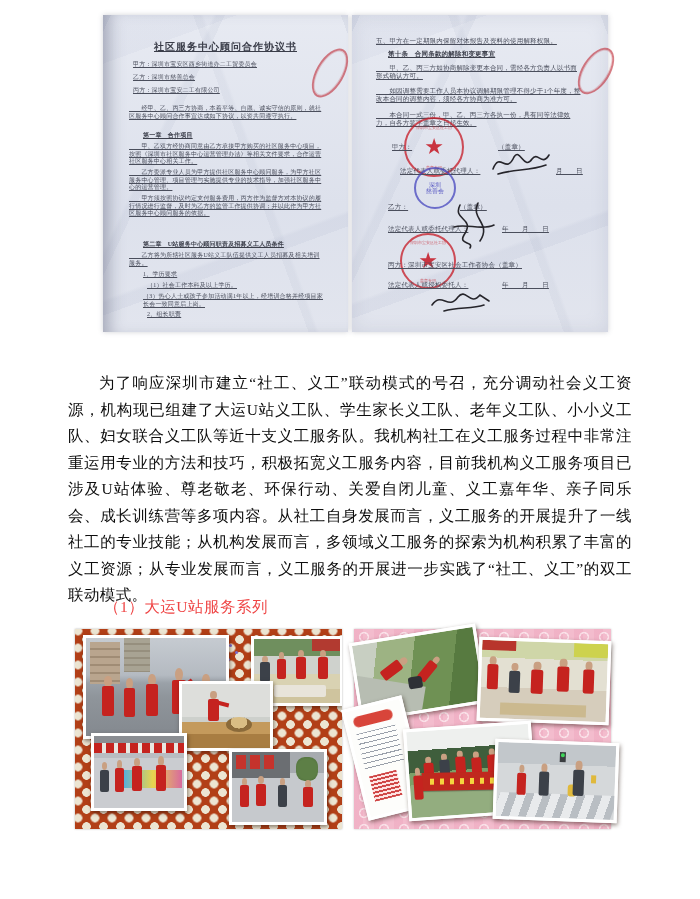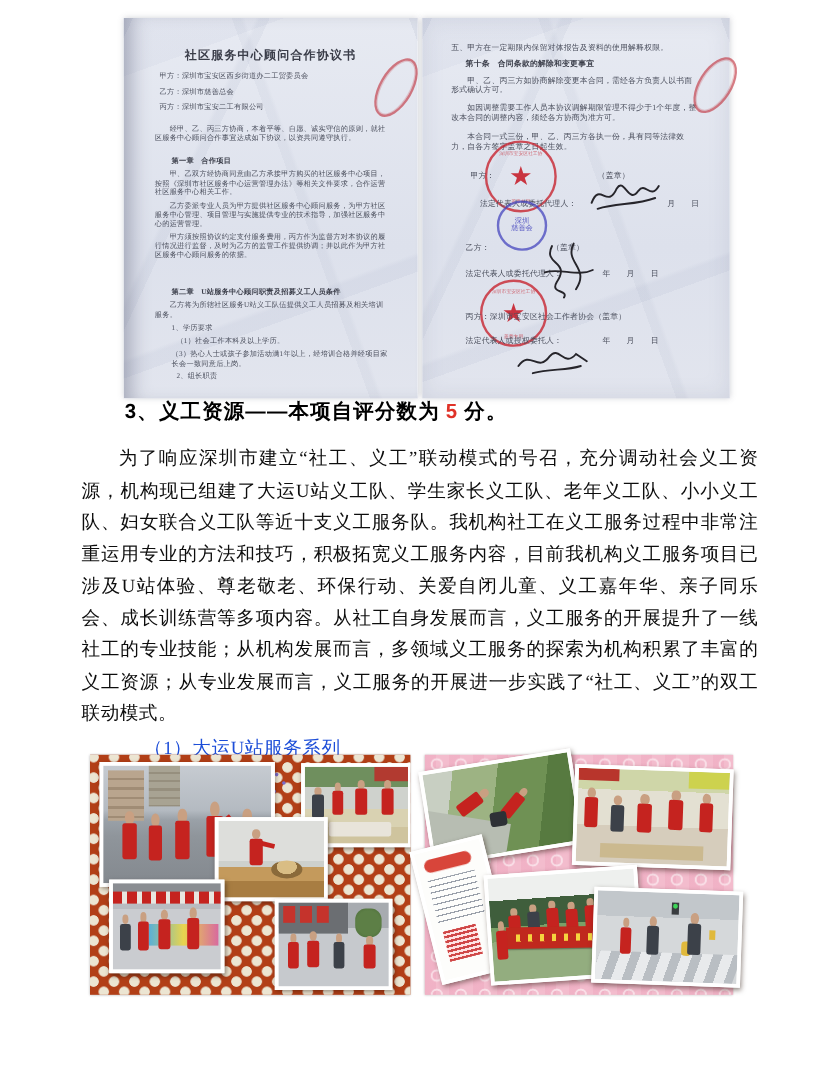--- a/index.html
+++ b/index.html
@@ -9,42 +9,42 @@
   
   .scan{position:absolute;top:15px;height:317px;
         background:
           linear-gradient(115deg, rgba(150,160,190,.14) 0 2%, transparent 2% 28%, rgba(150,160,185,.10) 29% 31%, transparent 31%),
           linear-gradient(250deg, rgba(140,150,175,.12) 0 2%, transparent 2% 40%, rgba(140,150,175,.08) 41% 43%, transparent 43%),
           linear-gradient(160deg, rgba(170,178,205,.10) 0 12%, transparent 12% 70%, rgba(160,168,195,.12) 71% 74%, transparent 74%),
           linear-gradient(180deg,#e7eaf2,#dde1ec 60%,#e2e5ee);
         box-shadow:0 0 5px rgba(70,75,95,.25), inset 0 0 18px rgba(120,128,155,.18);}
   .scan-left{left:103px;width:245px;box-shadow:0 0 5px rgba(70,75,95,.25), inset 14px 0 16px -8px rgba(90,96,120,.45);}
   .scan-right{left:352px;width:256px;}
-  .scan .ln{position:absolute;font-size:6px;line-height:7.6px;color:#4a4e5c;filter:blur(.25px);letter-spacing:.2px;}
+  .scan .ln{position:absolute;font-size:6px;line-height:7.6px;color:#4a4e5c;filter:blur(.25px);letter-spacing:.2px;text-decoration:underline;}
   .scan-right .ln{font-size:6.5px;line-height:8px;}
   .scan .bold{font-weight:bold;color:#3b3e4a;}
   .scan .ttl{font-size:10px;font-weight:bold;color:#3a3d49;letter-spacing:1px;filter:blur(.2px);}
   .oval-stamp{position:absolute;border:2px solid rgba(190,40,52,.6);border-radius:50%;
               box-shadow:inset 0 0 0 1px rgba(190,40,52,.2);}
   .round-stamp{position:absolute;border-radius:50%;display:flex;align-items:center;justify-content:center;}
   .stamp-red{border:2px solid rgba(198,32,44,.78);color:rgba(198,32,44,.9);}
   .stamp-red .star{font-size:22px;line-height:1;}
   .stamp-red .arc{position:absolute;font-size:4px;color:rgba(198,32,44,.65);white-space:nowrap;filter:blur(.2px);}
   .stamp-blue{border:2px solid rgba(64,64,188,.72);color:rgba(64,64,188,.85);}
   .stamp-blue .blob{font-size:6px;filter:blur(.5px);text-align:center;line-height:6px;}
   .sig{position:absolute;}
   .sig path{fill:none;stroke:#26252b;stroke-width:1.6;stroke-linecap:round;}
 
   
   .heading{position:absolute;top:331px;left:104px;font-family:"Liberation Sans","DejaVu Sans",sans-serif;
            font-weight:bold;font-size:17px;letter-spacing:1px;color:#000;}
   .heading .red{color:#e03228;margin:0 5px;}
   .bodytext{position:absolute;top:370px;left:68px;width:564px;margin:0;font-size:15.5px;line-height:26.5px;
             text-align:justify;text-indent:2em;color:#0d0d0d;letter-spacing:.4px;}
-  .subitem{position:absolute;top:597px;left:104px;margin:16px;font-size:15.5px;letter-spacing:.5px;color:#1d4ed8;}
+  .subitem{position:absolute;top:597px;left:104px;margin:0;font-size:15.5px;letter-spacing:.5px;color:#ef4444;}
   .pagenum{position:absolute;top:844px;left:0;width:100%;text-align:center;font-size:12.5px;color:#222;}
 
   
   .collage{position:absolute;top:629px;height:200px;overflow:visible;}
   .collage-left{left:75px;width:267px;overflow:hidden;
     background-color:#b23f17;
     background-image:radial-gradient(circle,#ece5d2 0 4px,rgba(0,0,0,0) 4.6px),
                      radial-gradient(circle,#ece5d2 0 4px,rgba(0,0,0,0) 4.6px);
     background-size:17px 17px,17px 17px;background-position:3px 2px,11.5px 10.5px;
     box-shadow:0 0 2px rgba(0,0,0,.3);}
@@ -137,21 +137,20 @@
     <div class="ln" style="left:36px;top:246px;width:200px;">丙方：深圳市宝安区社会工作者协会（盖章）</div>
     <div class="ln" style="left:36px;top:266px;">法定代表人或授权委托人：</div>
     <div class="ln" style="left:150px;top:266px;">年　　月　　日</div>
     <svg class="sig" style="left:78px;top:272px;" width="62" height="28" viewBox="0 0 62 28">
       <path d="M2 18 C12 4 18 24 28 10 C36 0 40 20 50 8 L59 14"></path>
       <path d="M14 24 C28 20 42 22 54 18"></path>
     </svg>
     <div class="oval-stamp" style="left:230px;top:30px;width:24px;height:48px;transform:rotate(32deg);"></div>
   </div>
 
-  <div class="heading"><span>3、义工资源——本项自评分数为</span><span class="red">5</span><span>分。</span></div>
 
   <p class="bodytext">为了响应深圳市建立“社工、义工”联动模式的号召，充分调动社会义工资源，机构现已组建了大运U站义工队、学生家长义工队、老年义工队、小小义工队、妇女联合义工队等近十支义工服务队。我机构社工在义工服务过程中非常注重运用专业的方法和技巧，积极拓宽义工服务内容，目前我机构义工服务项目已涉及U站体验、尊老敬老、环保行动、关爱自闭儿童、义工嘉年华、亲子同乐会、成长训练营等多项内容。从社工自身发展而言，义工服务的开展提升了一线社工的专业技能；从机构发展而言，多领域义工服务的探索为机构积累了丰富的义工资源；从专业发展而言，义工服务的开展进一步实践了“社工、义工”的双工联动模式。</p>
   <p class="subitem">（1）大运U站服务系列</p>
 
   <div class="collage collage-left">
     <span class="heart-dots"></span>
 
     <div class="ph" style="left:8px;top:6px;width:140px;height:98px;">
       <div class="sc" style="background:linear-gradient(180deg,#c6cbd1 0%,#b4bac1 38%,#9aa1a8 46%,#8f959b 60%,#84898f 100%);">
         <span class="blk" style="left:4px;top:4px;width:30px;height:42px;background:repeating-linear-gradient(180deg,#b9a58e 0 6px,#a08c75 6px 8px);"></span>

